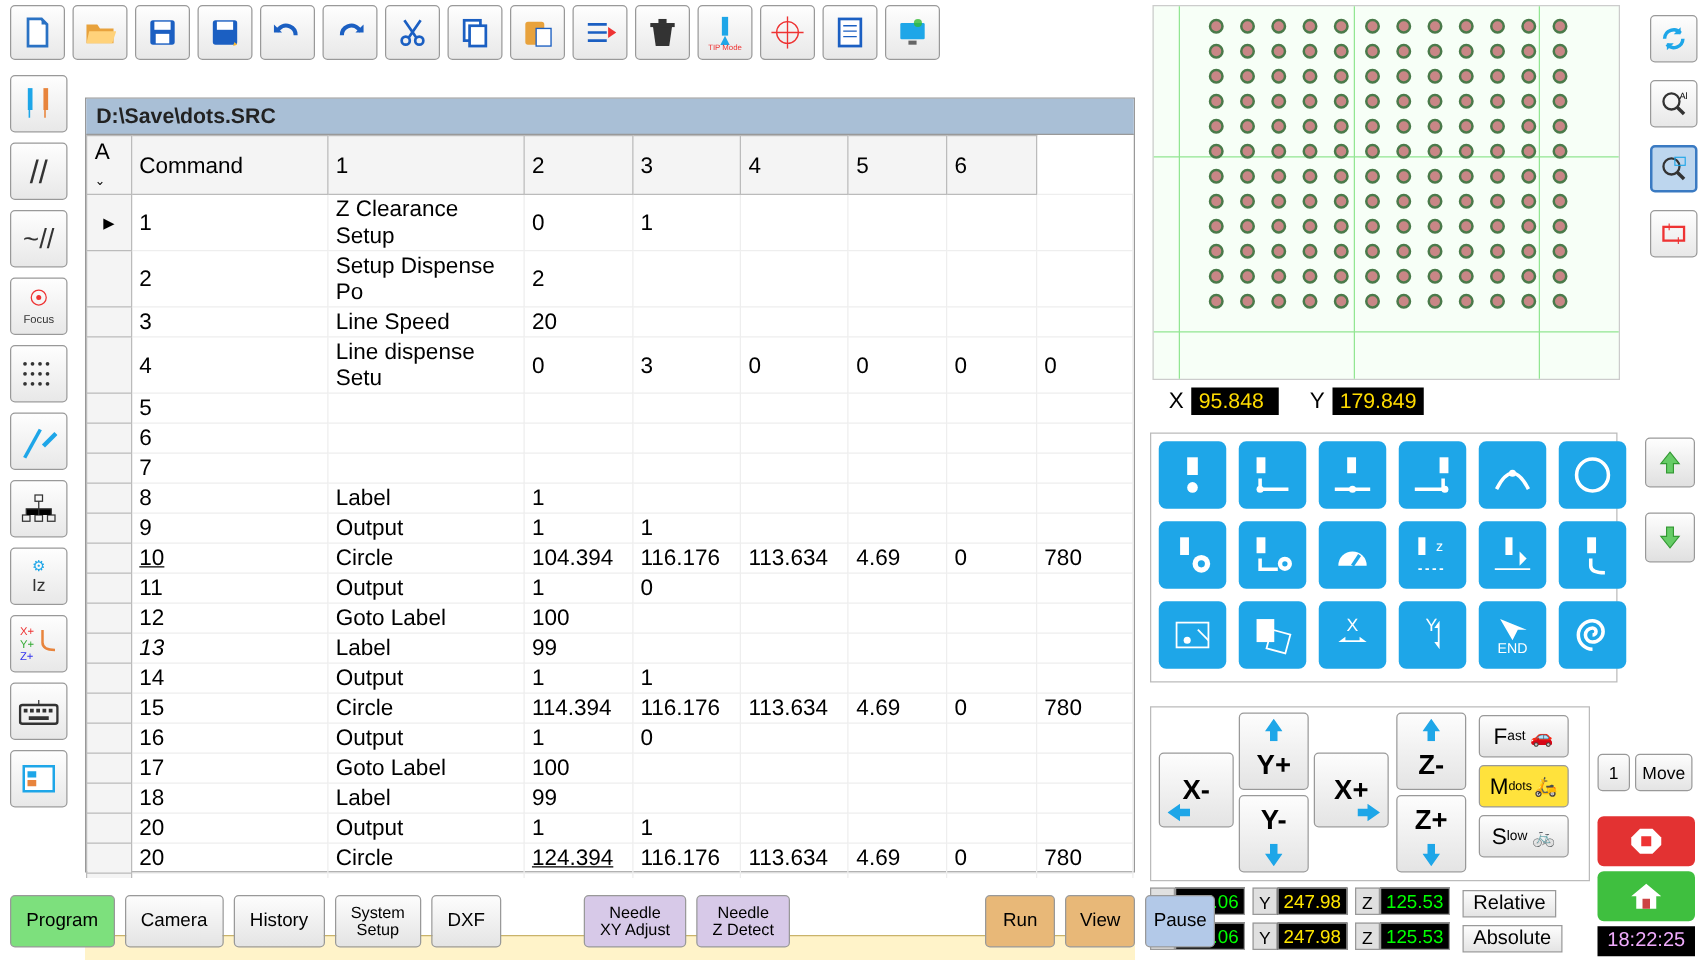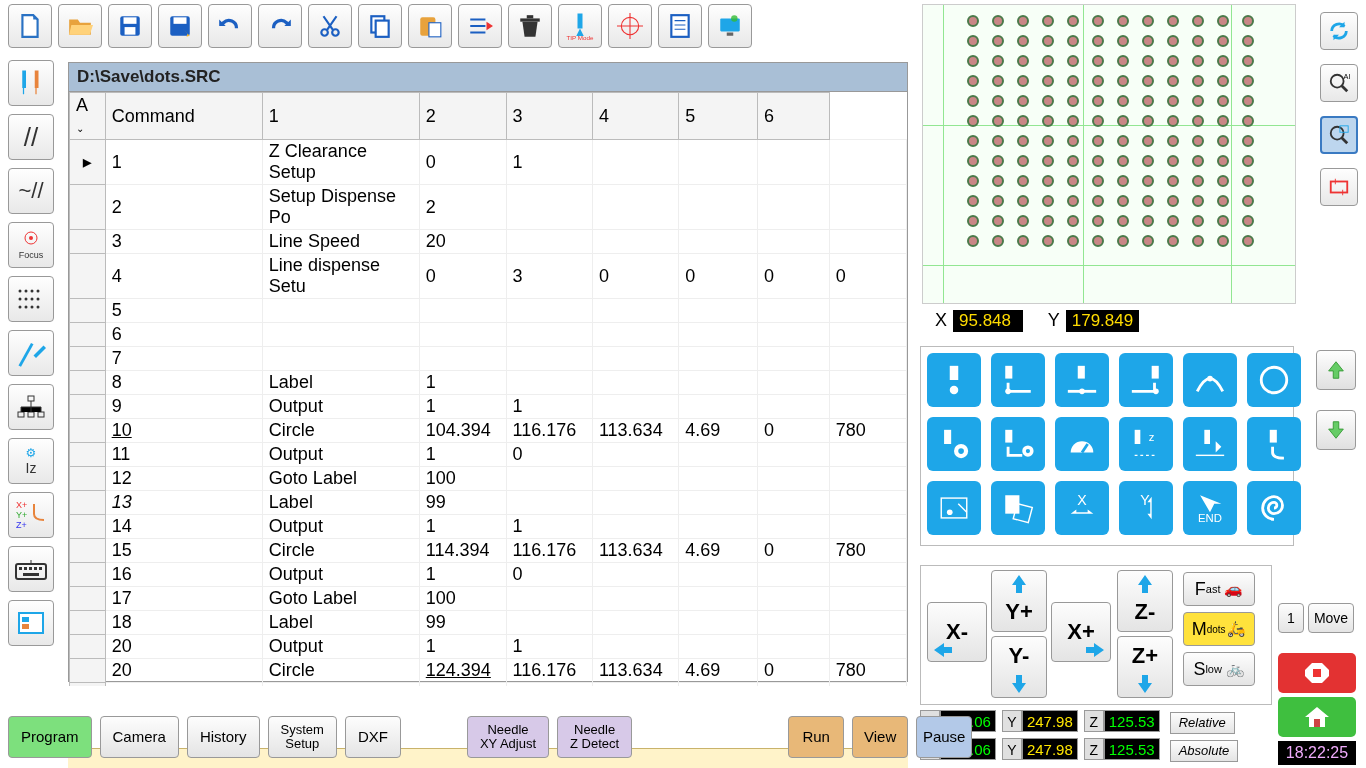--- a/index.html
+++ b/index.html
@@ -7,21 +7,21 @@
 
 
 .top-toolbar { position: absolute; top: 4px; left: 8px; display: flex; gap: 6px; }
 .tb-btn { width: 44px; height: 44px; border: 1px solid #999; border-radius: 4px; background: linear-gradient(#fefefe,#e8e8e8); display: flex; align-items: center; justify-content: center; cursor: pointer; }
 
 
 .left-toolbar { position: absolute; top: 60px; left: 8px; display: flex; flex-direction: column; gap: 8px; }
 .lt-btn { width: 46px; height: 46px; border: 1px solid #999; border-radius: 4px; background: linear-gradient(#fefefe,#e8e8e8); display: flex; flex-direction: column; align-items: center; justify-content: center; cursor: pointer; font-size: 9px; color: #333; }
 
 
-.main-area { position: absolute; top: 62px; left: 68px; width: 840px; height: 620px; border: 1px solid #999; }
+.main-area { position: absolute; top: 78px; left: 68px; width: 840px; height: 620px; border: 1px solid #999; }
 .path-bar { background: #a9bfd6; padding: 4px 8px; font-size: 17px; font-weight: bold; color: #222; border-bottom: 1px solid #999; }
 .table-wrap { height: 594px; overflow-y: auto; overflow-x: hidden; position: relative; }
 table.cmd { width: 100%; border-collapse: collapse; font-size: 18px; }
 table.cmd th { background: #f4f4f4; border: 1px solid #bbb; padding: 2px 6px; text-align: left; font-weight: normal; font-size: 18px; }
 table.cmd td { border: 1px solid #eee; padding: 1px 6px; height: 24px; }
 .table-footer { position: absolute; bottom: 0; left: 68px; width: 840px; height: 20px; background: #fff3c9; border-top: 1px solid #c9b36b; }
 
 
 .preview { position: absolute; top: 4px; left: 922px; width: 374px; height: 300px; background: #f7fff7; border: 1px solid #ccc; }
 .dot-grid { position: absolute; top: 10px; left: 44px; }
@@ -60,21 +60,21 @@
 .clock { width: 78px; height: 24px; background: #000; color: #f0abfc; font-size: 16px; text-align: center; line-height: 24px; }
 
 
 .coord-readout { position: absolute; left: 920px; width: 352px; }
 .coord-readout.row1 { top: 710px; }
 .coord-readout.row2 { top: 738px; }
 .coord-group { display: inline-flex; align-items: center; margin-right: 2px; }
 .coord-group .ax { background: #e0e0e0; border: 1px solid #999; width: 20px; height: 22px; text-align: center; line-height: 22px; font-size: 14px; }
 .coord-group .cv { background: #000; color: #00ff00; padding: 0 4px; min-width: 56px; height: 22px; line-height: 22px; font-size: 15px; border: 1px solid #999; }
 .coord-group .cv.yellow { color: #ffe600; }
-.mode-btn { display: inline-block; height: 22px; padding: 0 8px; border: 1px solid #999; background: linear-gradient(#fdfdfd,#e4e4e4); font-size: 13px; line-height: 20px; margin-left: 4px; cursor: pointer; font-style: italic; }
+.mode-btn { display: inline-block; height: 22px; padding: 0 8px; border: 1px solid #999; background: linear-gradient(#fdfdfd,#e4e4e4); font-size: 16px; line-height: 20px; margin-left: 4px; cursor: pointer; }
 
 
 .bottom-bar { position: absolute; top: 716px; left: 8px; display: flex; gap: 8px; align-items: center; }
 .bb-btn { height: 42px; padding: 0 12px; border: 1px solid #999; border-radius: 4px; background: linear-gradient(#fdfdfd,#e4e4e4); font-size: 15px; cursor: pointer; display: flex; align-items: center; justify-content: center; text-align: center; line-height: 1.1; }
 .bb-btn.green { background: #7de07d; }
 .bb-btn.lav { background: #d7c9e8; }
 .bb-btn.orange { background: #e8b878; }
 .bb-btn.blue { background: #b3c9e8; }
 .bb-btn.small { font-size: 13px; }
 

